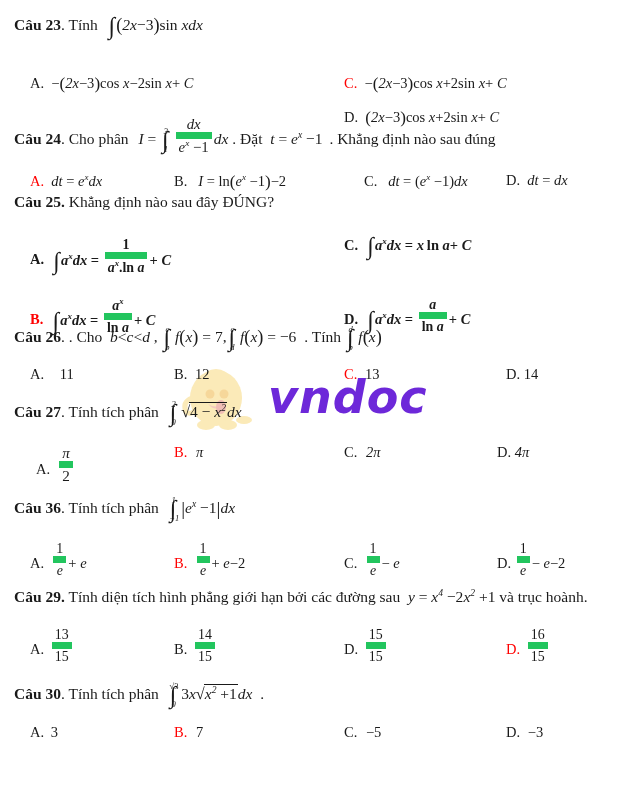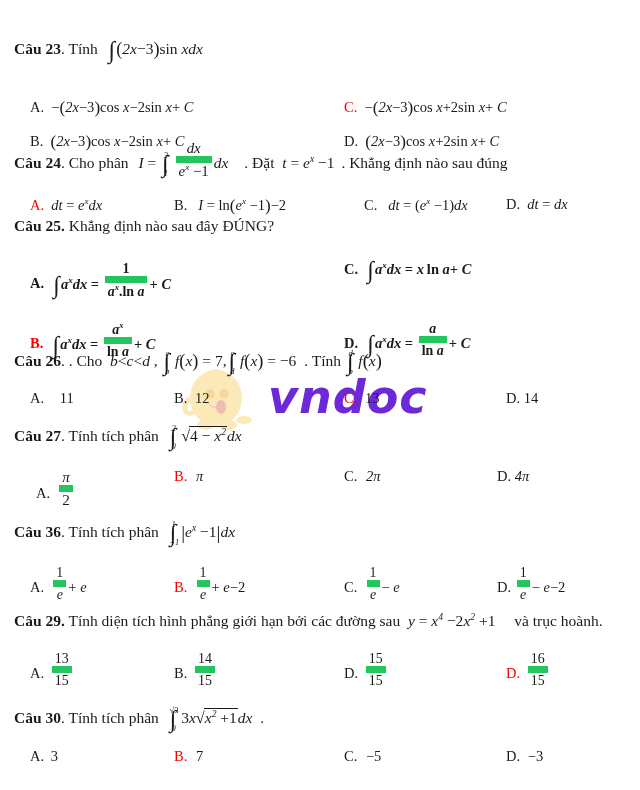--- a/index.html
+++ b/index.html
@@ -111,55 +111,51 @@
     <ellipse cx="34" cy="57" rx="9" ry="5" fill="#fbeab8"></ellipse>
     <ellipse cx="56" cy="57" rx="9" ry="5" fill="#fbeab8"></ellipse>
     <ellipse cx="72" cy="52" rx="8" ry="4" fill="#fbeab8"></ellipse>
   </svg>
   <span class="wm-text">vndoc</span>
 </div>
 
 <div class="page">
 
   <div class="q" style="height:100px;">
-    <div class="qhead" style="padding-top:4px;margin-top:24px;">
+    <div class="qhead" style="padding-top:4px;">
       <span class="qno">Câu 23</span><span>. </span><span>Tính</span>
       <span style="margin-left:5px;">
         <span class="intg">∫</span><span class="paren">(</span><i class="v">2x</i>−3<span class="paren">)</span>sin&nbsp;<i class="v">x</i><i class="v">dx</i>
       </span>
     </div>
     <div class="opts" style="height:62px;">
       <div class="opt" style="left:16px; top:38px;">
         <span class="lbl">A.</span>
         <span>&nbsp;−<span class="paren">(</span><i class="v">2x</i>−3<span class="paren">)</span>cos&nbsp;<i class="v">x</i>−2sin&nbsp;<i class="v">x</i>+&nbsp;<i class="v">C</i></span>
-      </div>
-      <div class="opt" style="left:16px; top:72px;">
-        <span class="lbl">B.</span>
-        <span>&nbsp;<span class="paren">(</span><i class="v">2x</i>−3<span class="paren">)</span>cos&nbsp;<i class="v">x</i>−2sin&nbsp;<i class="v">x</i>+&nbsp;<i class="v">C</i></span>
       </div>
       <div class="opt" style="left:330px; top:38px;">
         <span class="lbl red">C.</span>
         <span>&nbsp;−<span class="paren">(</span><i class="v">2x</i>−3<span class="paren">)</span>cos&nbsp;<i class="v">x</i>+2sin&nbsp;<i class="v">x</i>+&nbsp;<i class="v">C</i></span>
       </div>
       <div class="opt" style="left:330px; top:72px;">
         <span class="lbl">D.</span>
         <span>&nbsp;<span class="paren">(</span><i class="v">2x</i>−3<span class="paren">)</span>cos&nbsp;<i class="v">x</i>+2sin&nbsp;<i class="v">x</i>+&nbsp;<i class="v">C</i></span>
       </div>
     </div>
   </div>
 
   <div class="q" style="height:80px;">
     <div class="qhead" style="padding-top:6px;">
       <span class="qno">Câu 24</span><span>. </span><span>Cho phân</span>
       <span style="margin-left:6px;">
         <i class="v">I</i> =
         <span class="intg">∫<span class="lim up">3</span><span class="lim lo">1</span></span>
         <span class="frac"><span class="num"><i class="v">dx</i></span><span class="den"><i class="v">e</i><sup class="e">x</sup>&nbsp;−1</span></span><i class="v">dx</i>
       </span>
-      <span style="margin-left:12px;">. Đặt</span>
+      <span style="margin-left:0;">. Đặt</span>
       <span>&nbsp;<i class="v">t</i> = <i class="v">e</i><sup class="e">x</sup> −1</span>
       <span style="margin-left:3px;">. Khẳng định nào sau đúng</span>
     </div>
     <div class="opts" style="height:32px;">
       <div class="opt" style="left:16px; top:18px;">
         <span class="lbl red">A.</span>
         <span>&nbsp;<i class="v">dt</i> = <i class="v">e</i><sup class="e">x</sup><i class="v">dx</i></span>
       </div>
       <div class="opt" style="left:160px; top:18px;">
         <span class="lbl">B.</span>
@@ -292,21 +288,21 @@
         <span><span class="frac"><span class="num">1</span><span class="den"><i class="v">e</i></span></span>−&nbsp;<i class="v">e</i>−2</span>
       </div>
     </div>
   </div>
 
   <div class="q" style="height:95px;">
     <div class="qhead" style="padding-top:4px;">
       <span class="qno">Câu 29.</span>
       <span>Tính diện tích hình phẳng giới hạn bởi các đường sau</span>
       <span>&nbsp;<i class="v">y</i> = <i class="v">x</i><sup class="e">4</sup> −2<i class="v">x</i><sup class="e">2</sup> +1</span>
-      <span style="margin-left:15px;">và trục hoành.</span>
+      <span style="margin-left:0;">và trục hoành.</span>
     </div>
     <div class="opts" style="height:58px;">
       <div class="opt" style="left:16px; top:20px;">
         <span class="lbl">A.</span>
         <span class="frac" style="margin-left:4px;"><span class="num">13</span><span class="den">15</span></span>
       </div>
       <div class="opt" style="left:160px; top:20px;">
         <span class="lbl">B.</span>
         <span class="frac" style="margin-left:4px;"><span class="num">14</span><span class="den">15</span></span>
       </div>

